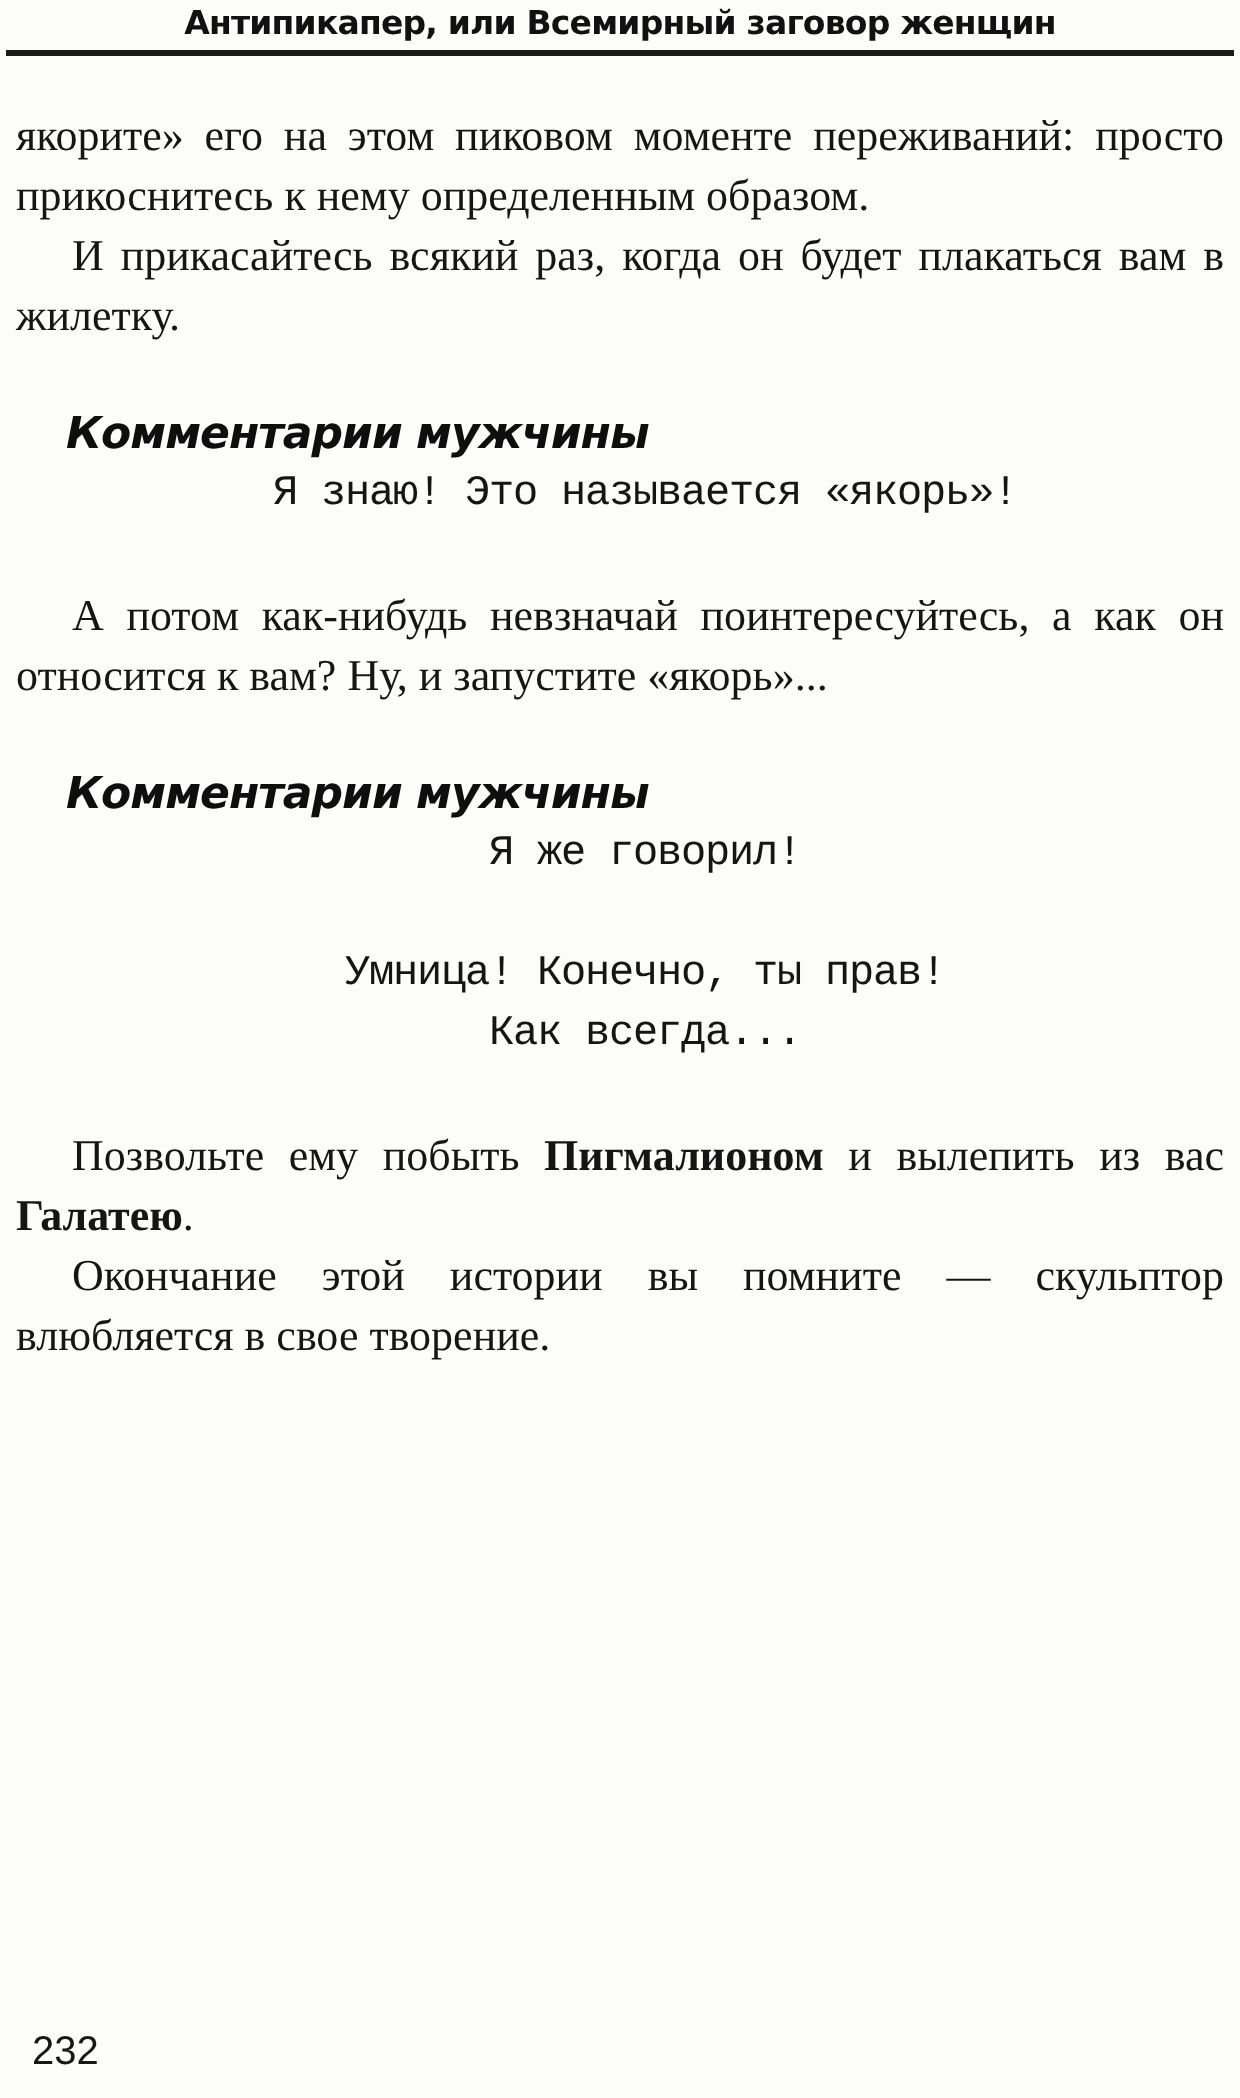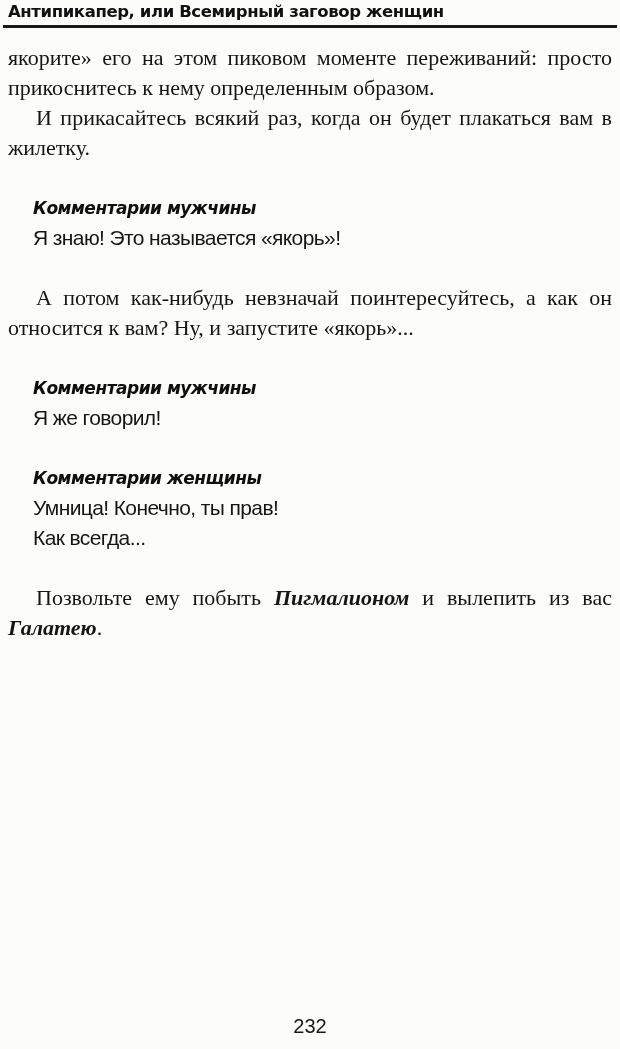--- a/index.html
+++ b/index.html
@@ -9,72 +9,73 @@
     position:relative;
     box-sizing:border-box;
     padding:0 8px;
     overflow:hidden;
     font-family:"Liberation Serif",serif;
     color:#151515;
   }
   
   .running-head{padding-top:2px;}
   .head-title{
-    text-align:left;
+    text-align:center;
     font-family:"DejaVu Sans",sans-serif;
     font-weight:bold;
     font-size:16.5px;
     line-height:20px;
     letter-spacing:-0.4px;
     color:#111;
   }
   .head-rule{
     height:2.5px;background:#1a1a1a;
     margin:3px -5px 0 -5px;
   }
   
   .text-block{
-    margin-top:15px;
+    margin-top:25px;
     font-size:22px;
     line-height:30px;
     text-align:justify;
     hyphens:manual;
   }
   .body-p{margin:0;text-indent:28px;}
   .body-p.no-indent{text-indent:0;}
   .rec{margin-top:30px;}
   .lead{font-weight:bold;}
-  .name{font-weight:bold;font-style:italic;}
+  .name{font-weight:bold;}
   
   .comment{
     margin:30px 0 30px 25px;
     text-align:left;
   }
   .comment-heading{
     margin:0;
     font-family:"DejaVu Sans",sans-serif;
     font-style:italic;
     font-weight:bold;
-    font-size:17px;
+    font-size:22px;
     line-height:30px;
     letter-spacing:-0.5px;
     color:#0e0e0e;
   }
   .comment-line{
     margin:0;
-    font-family:Liberation Sans, sans-serif;
+    font-family:Liberation Mono, monospace;
     font-size:21px;
     line-height:30px;
     letter-spacing:-0.6px;
+    text-align:center;
   }
   
   .page-number{
     position:absolute;
-    left:0;right:0;bottom:11px;
-    text-align:center;
+    left:16px;right:0;bottom:11px;
+    text-align:left;
     font-family:"Liberation Sans",sans-serif;
     font-size:20px;
     color:#171717;
   }
 </style>
 </head>
 <body>
 
 <div class="page">
 
@@ -95,30 +96,30 @@
     </section>
 
     <p class="body-p">А потом как-нибудь невзначай поинтересуйтесь, а как он относится к вам? Ну, и запустите «якорь»...</p>
 
     <section class="comment">
       <h3 class="comment-heading">Комментарии мужчины</h3>
       <p class="comment-line">Я же говорил!</p>
     </section>
 
     <section class="comment">
-      <h3 class="comment-heading">Комментарии женщины</h3>
       <p class="comment-line">Умница! Конечно, ты прав!</p>
       <p class="comment-line">Как всегда...</p>
     </section>
 
 
 
 
     <p class="body-p"><span>Позвольте ему побыть </span><span class="name">Пигмалионом</span><span> и вылепить </span><span>из вас </span><span class="name">Галатею</span><span>.</span></p>
 
+    <p class="body-p">Окончание этой истории вы помните — скульптор влюбляется в свое творение.</p>
 
   </main>
 
   <footer>
     <div class="page-number">232</div>
   </footer>
 
 </div>
 
 </body></html>

